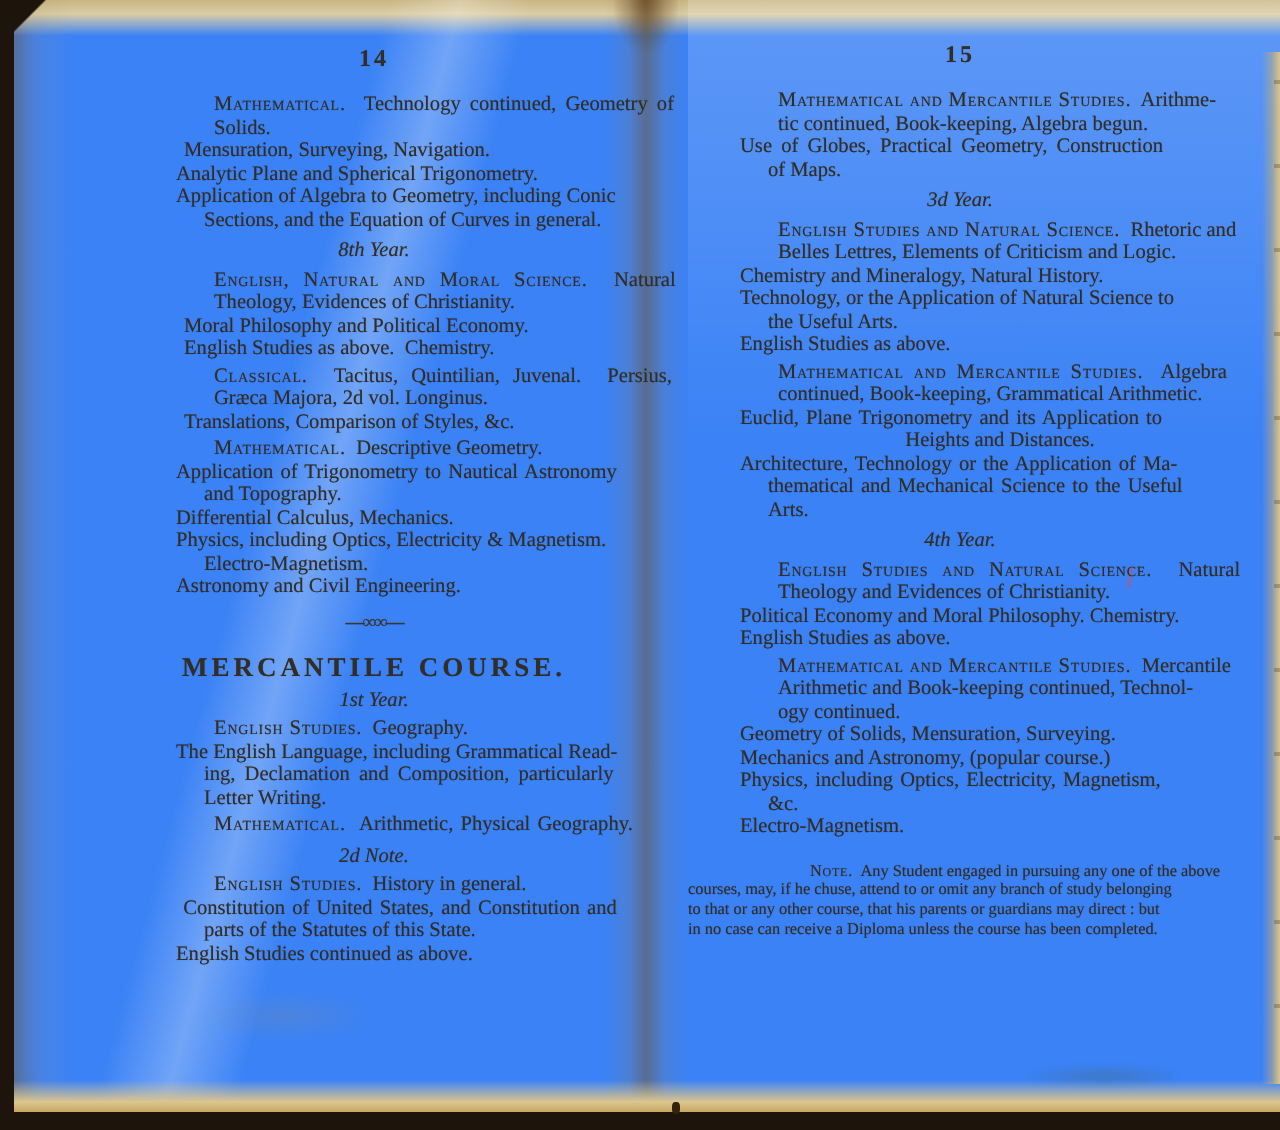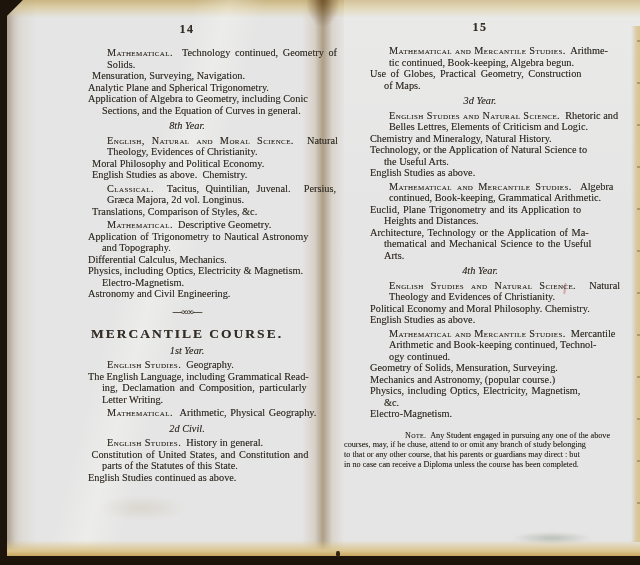--- a/index.html
+++ b/index.html
@@ -4,21 +4,21 @@
 <style>
   html,body{margin:0;padding:0;background:#141414;}
   .photo{
     position:relative;width:640px;height:565px;overflow:hidden;
     background:#1d150c;
     font-family:"Liberation Serif","DejaVu Serif",serif;
   }
   
   .spread{
     position:absolute;left:7px;top:0;right:0;bottom:9px;
-    background:#e5e5e5;
+    background:#3b82f6;
     border-bottom-left-radius:9px;
     box-shadow:inset 9px -4px 12px -7px rgba(70,45,20,.55);
   }
   
   .shade-top{position:absolute;left:0;top:0;right:0;height:18px;
     background:linear-gradient(to bottom,#c9b584 0,#dbcda6 7px,rgba(233,228,209,0) 18px);}
   .shade-bottom{position:absolute;left:0;bottom:0;right:0;height:16px;
     background:linear-gradient(to top,#c8a661 0,#dcc68f 5px,rgba(233,228,209,0) 16px);}
   .gutter{position:absolute;left:295px;top:0;width:42px;height:100%;
     background:linear-gradient(to right,rgba(150,115,60,0) 0,rgba(150,115,60,.18) 30%,rgba(118,88,42,.5) 50%,rgba(150,115,60,.15) 72%,rgba(150,115,60,0) 100%);}
@@ -100,21 +100,21 @@
           <div class="ln" style="padding-left: 40px;">Electro-Magnetism.</div>
           <div class="ln" style="padding-left: 26px;">Astronomy and Civil Engineering.</div>
           <div class="ln orn">—∞∞—</div>
           <div class="ln head">MERCANTILE COURSE.</div>
           <div class="ln year">1st Year.</div>
           <div class="ln entry"><span class="lead">English Studies.</span>  Geography.</div>
           <div class="ln" style="padding-left: 26px;">The English Language, including Grammatical Read-</div>
           <div class="ln" style="padding-left: 40px; word-spacing: 2px;">ing, Declamation and Composition, particularly</div>
           <div class="ln" style="padding-left: 40px;">Letter Writing.</div>
           <div class="ln entry" style="word-spacing: 1px;"><span class="lead">Mathematical.</span>  Arithmetic, Physical Geography.</div>
-          <div class="ln year">2d Civil.</div>
+          <div class="ln year">2d Note.</div>
           <div class="ln entry"><span class="lead">English Studies.</span>  History in general.</div>
           <div class="ln" style="padding-left: 26px; word-spacing: 1px; text-align: center;">Constitution of United States, and Constitution and</div>
           <div class="ln" style="padding-left: 40px;">parts of the Statutes of this State.</div>
           <div class="ln" style="padding-left: 26px;">English Studies continued as above.</div>
         </div>
     </div>
 
     <div class="page-col page-right-col">
       <div class="pagenum">15</div>
       <div class="pbody">
@@ -125,21 +125,21 @@
           <div class="ln year">3d Year.</div>
           <div class="ln entry"><span class="lead">English Studies and Natural Science.</span>  Rhetoric and</div>
           <div class="ln" style="padding-left: 45px;">Belles Lettres, Elements of Criticism and Logic.</div>
           <div class="ln" style="padding-left: 26px;">Chemistry and Mineralogy, Natural History.</div>
           <div class="ln" style="padding-left: 26px;">Technology, or the Application of Natural Science to</div>
           <div class="ln" style="padding-left: 40px;">the Useful Arts.</div>
           <div class="ln" style="padding-left: 26px;">English Studies as above.</div>
           <div class="ln entry" style="word-spacing: 2px;"><span class="lead">Mathematical and Mercantile Studies.</span>  Algebra</div>
           <div class="ln" style="padding-left: 45px;">continued, Book-keeping, Grammatical Arithmetic.</div>
           <div class="ln" style="padding-left: 26px; word-spacing: 1px;">Euclid, Plane Trigonometry and its Application to</div>
-          <div class="ln" style="padding-left: 40px;">Heights and Distances.</div>
+          <div class="ln" style="padding-left: 40px; text-align: center;">Heights and Distances.</div>
           <div class="ln" style="padding-left: 26px; word-spacing: 1px;">Architecture, Technology or the Application of Ma-</div>
           <div class="ln" style="padding-left: 40px; word-spacing: 1px;">thematical and Mechanical Science to the Useful</div>
           <div class="ln" style="padding-left: 40px;">Arts.</div>
           <div class="ln year">4th Year.</div>
           <div class="ln entry" style="word-spacing: 4px;"><span class="lead">English Studies and Natural Science.</span>  Natural</div>
           <div class="ln" style="padding-left: 45px;">Theology and Evidences of Christianity.</div>
           <div class="ln" style="padding-left: 26px;">Political Economy and Moral Philosophy. Chemistry.</div>
           <div class="ln" style="padding-left: 26px;">English Studies as above.</div>
           <div class="ln entry"><span class="lead">Mathematical and Mercantile Studies.</span>  Mercantile</div>
           <div class="ln" style="padding-left: 45px;">Arithmetic and Book-keeping continued, Technol-</div>

